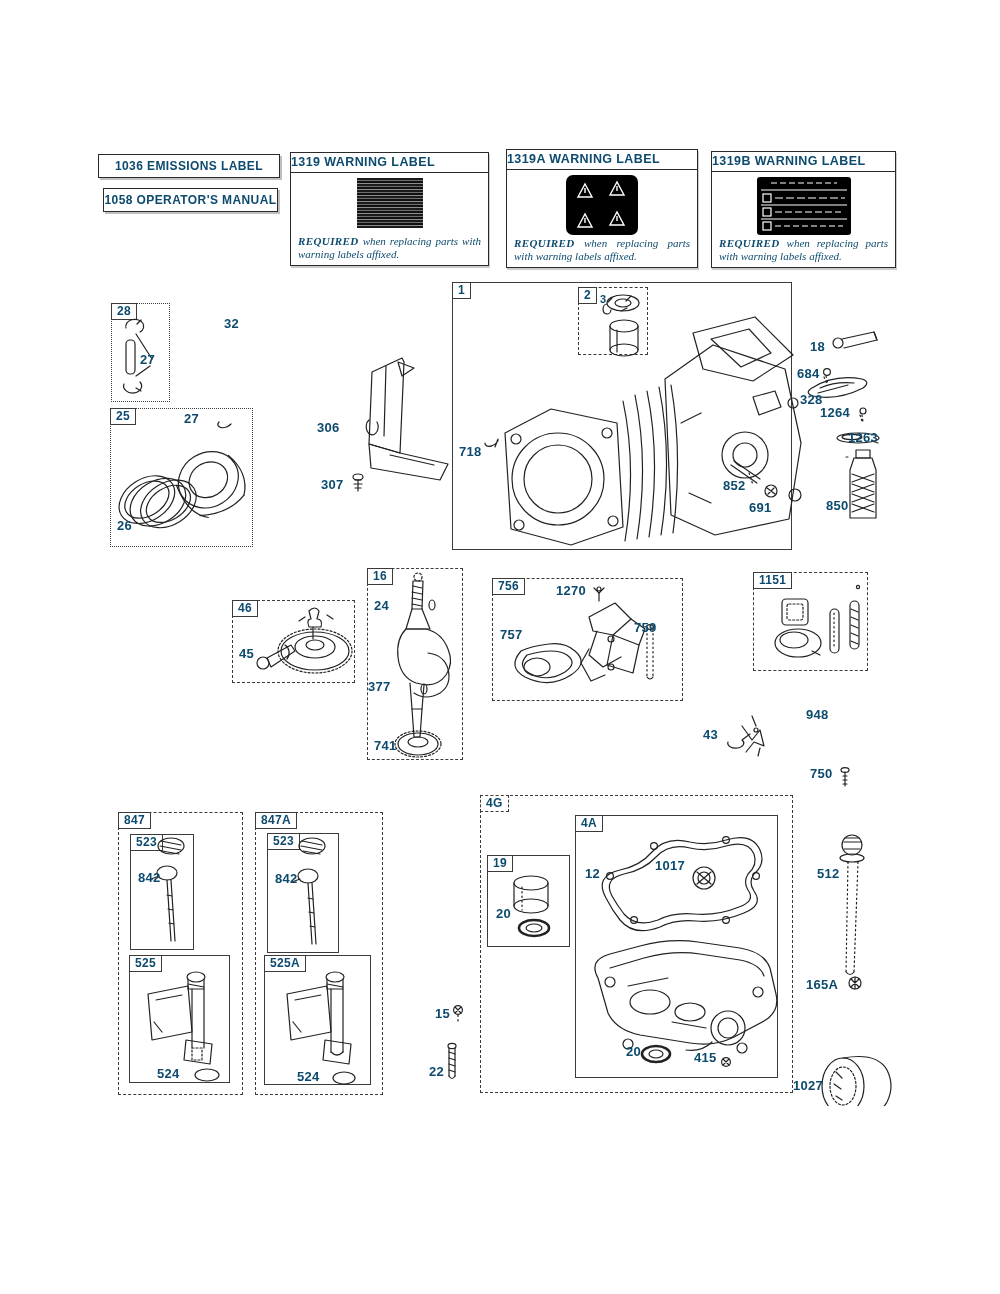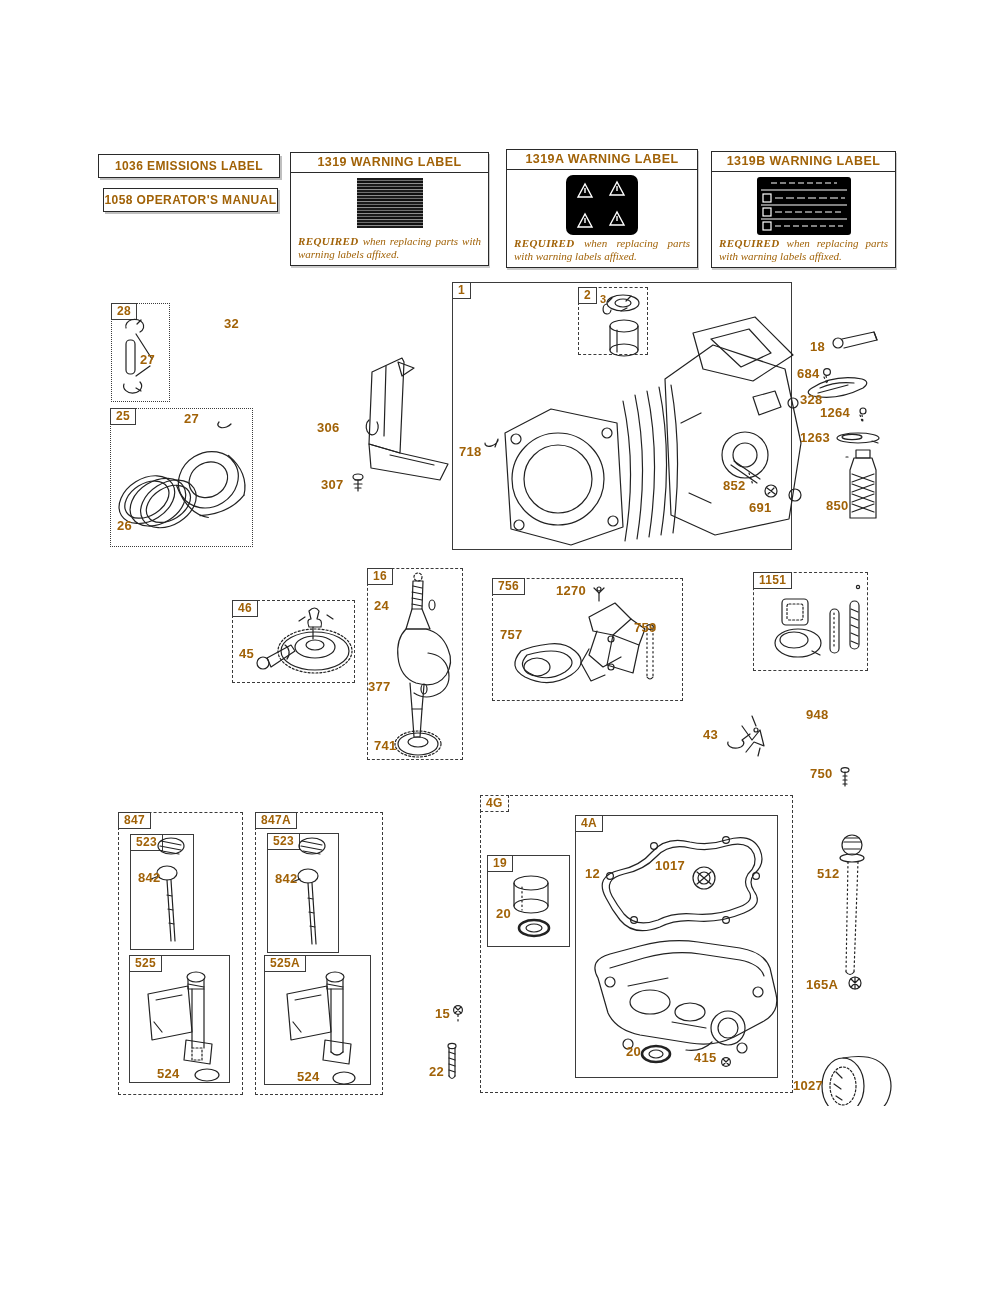--- a/index.html
+++ b/index.html
@@ -1,22 +1,22 @@
 <!DOCTYPE html>
 <html><head>
 <meta charset="utf-8">
 <style>
   html,body{margin:0;padding:0;background:#fff;}
   .page{position:relative;width:1000px;height:1106px;background:#ffffff;overflow:hidden;
-        font-family:"Liberation Sans",sans-serif;color:#a16207;}
+        font-family:"Liberation Sans",sans-serif;color:#0c4a6e;}
   .plate{position:absolute;border:1.4px solid #2a2a2a;box-shadow:2px 2px 0 rgba(0,0,0,.25);
          display:flex;align-items:center;justify-content:center;
          font:bold 12px "Liberation Sans",sans-serif;letter-spacing:.4px;background:#fff;}
   .wbox{position:absolute;border:1.4px solid #2a2a2a;background:#fff;box-shadow:1px 2px 0 rgba(0,0,0,.2);}
-  .wtitle{border-bottom:1.4px solid #2a2a2a;text-align:center;
+  .wtitle{border-bottom:1.4px solid #2a2a2a;text-align:left;
           font:bold 12.5px/19px "Liberation Sans",sans-serif;letter-spacing:.4px;}
   .wgraphic{margin:5px auto 0;}
   .g1{width:66px;height:50px;background:repeating-linear-gradient(180deg,#1b1b1b 0 2px,#6f6f6f 2px 3px,#101010 3px 5px,#8d8d8d 5px 6px);}
   .wreq{position:absolute;left:7px;right:7px;bottom:4px;text-align:justify;
         font:italic 11px/13px "Liberation Serif",serif;}
   .wreq b{font-style:italic;letter-spacing:.4px;}
   .gbox{position:absolute;border:1.3px solid #3b3b3b;background:transparent;}
   .dash{border-style:dashed;}
   .dot{border-style:dotted;}
   .gtag{position:absolute;top:-1px;left:-1px;background:#fff;border:1.3px solid #3b3b3b;
@@ -273,21 +273,21 @@
       <ellipse cx="843" cy="1086" rx="13" ry="19" class="dd"></ellipse>
       <path d="M836 1072 l6 6 M834 1084 l7 5 M836 1096 l6 4"></path>
     </g>
   </svg>
   <span class="co" style="left:317px;top:420px">306</span>
   <span class="co" style="left:321px;top:477px">307</span>
   <span class="co" style="left:810px;top:339px">18</span>
   <span class="co" style="left:797px;top:366px">684</span>
   <span class="co" style="left:800px;top:392px">328</span>
   <span class="co" style="left:820px;top:405px">1264</span>
-  <span class="co" style="left:800px;top:430px">1263</span>
+  <span class="co" style="left:848px;top:430px">1263</span>
   <span class="co" style="left:826px;top:498px">850</span>
   <span class="co" style="left:703px;top:727px">43</span>
   <span class="co" style="left:810px;top:766px">750</span>
   <span class="co" style="left:435px;top:1006px">15</span>
   <span class="co" style="left:429px;top:1064px">22</span>
   <span class="co" style="left:817px;top:866px">512</span>
   <span class="co" style="left:806px;top:977px">165A</span>
   <span class="co" style="left:793px;top:1078px">1027</span>
 
   <div class="gbox dash" style="left:232px;top:600px;width:121px;height:81px">

